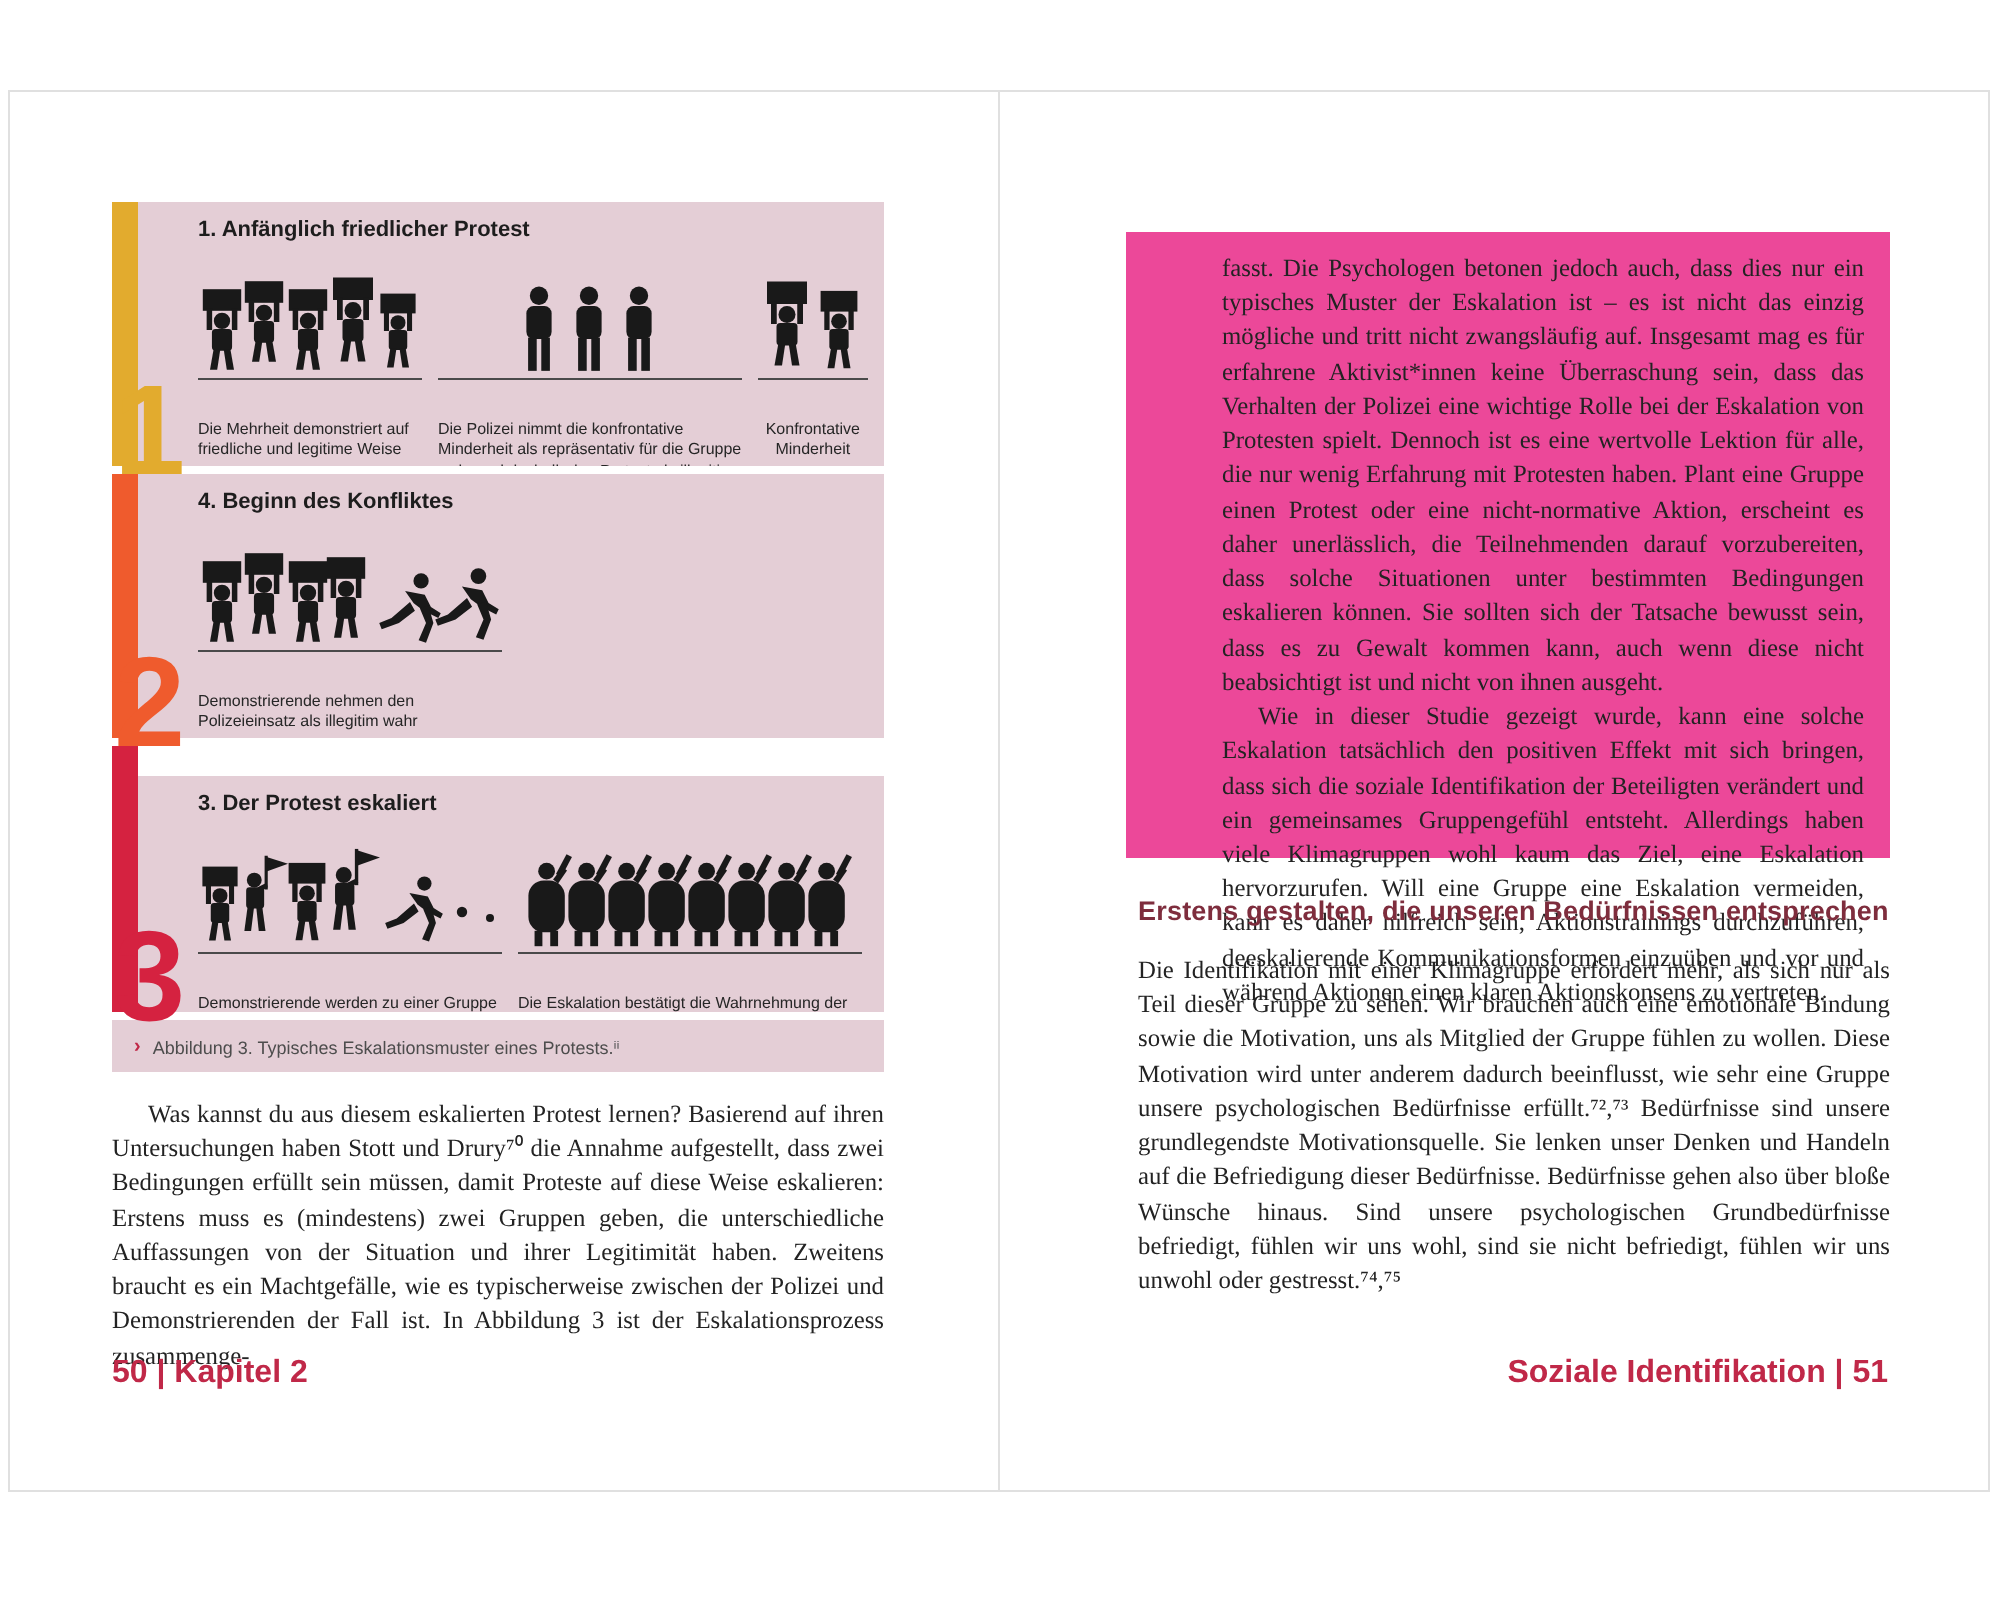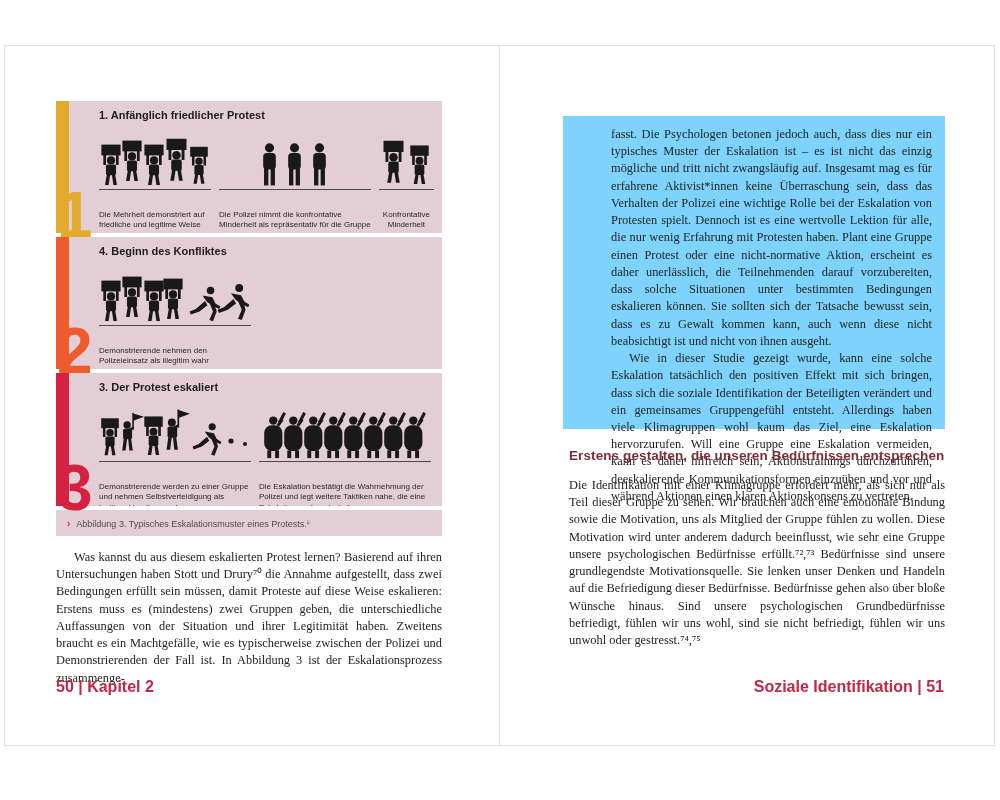--- a/index.html
+++ b/index.html
@@ -151,21 +151,21 @@
               </div>
               <div class="cap">Demonstrierende nehmen den Polizeieinsatz als illegitim wahr</div>
             </div>
           </div>
         </div>
       </div>
 
       <div class="info-section sec3">
         <div class="bar" style="background: rgb(213, 34, 64);"></div>
         <div class="big-num" style="color: rgb(213, 34, 64);">3</div>
-        <div class="sec-body" style="background: rgb(228, 206, 214);">
+        <div class="sec-body" style="background: rgb(228, 206, 214); margin-top: 15px;">
           <h3 class="sec-title">3. Der Protest eskaliert</h3>
           <div class="cols">
             <div class="col" style="width:152px">
               <div class="icons">
                 <svg width="152" height="58" viewBox="0 0 152 58">
                   <use href="#pSign" x="0" y="16" width="22" height="40"></use>
                   <use href="#pFlag" x="18" y="6" width="27" height="50"></use>
                   <use href="#pSign" x="43" y="14" width="23" height="42"></use>
                   <use href="#pFlag" x="62" y="2" width="29" height="54"></use>
                   <use href="#pRun" x="93" y="20" width="30" height="36"></use>
@@ -199,21 +199,21 @@
         <span>Abbildung 3. Typisches Eskalationsmuster eines Protests.ⁱⁱ</span>
       </div>
     </div>
 
     <p class="serif body-left indent">Was kannst du aus diesem eskalierten Protest lernen? Basierend auf ihren Untersuchungen haben Stott und Drury⁷⁰ die Annahme aufgestellt, dass zwei Bedingungen erfüllt sein müssen, damit Proteste auf diese Weise eskalieren: Erstens muss es (mindestens) zwei Gruppen geben, die unterschiedliche Auffassungen von der Situation und ihrer Legitimität haben. Zweitens braucht es ein Machtgefälle, wie es typischerweise zwischen der Polizei und Demonstrierenden der Fall ist. In Abbildung 3 ist der Eskalationsprozess zusammenge-</p>
 
     <div class="pagefoot foot-left" style="color: rgb(192, 40, 72);">50 | Kapitel 2</div>
   </section>
 
   <section>
-    <div class="pink-box serif" style="background: #7dd3fc; padding-left: 48px;">
+    <div class="pink-box serif" style="background: #ec4899; padding-left: 48px;">
       <p>fasst. Die Psychologen betonen jedoch auch, dass dies nur ein typisches Muster der Eskalation ist – es ist nicht das einzig mögliche und tritt nicht zwangsläufig auf. Insgesamt mag es für erfahrene Aktivist*innen keine Überraschung sein, dass das Verhalten der Polizei eine wichtige Rolle bei der Eskalation von Protesten spielt. Dennoch ist es eine wertvolle Lektion für alle, die nur wenig Erfahrung mit Protesten haben. Plant eine Gruppe einen Protest oder eine nicht-normative Aktion, erscheint es daher unerlässlich, die Teilnehmenden darauf vorzubereiten, dass solche Situationen unter bestimmten Bedingungen eskalieren können. Sie sollten sich der Tatsache bewusst sein, dass es zu Gewalt kommen kann, auch wenn diese nicht beabsichtigt ist und nicht von ihnen ausgeht.</p>
       <p class="indent">Wie in dieser Studie gezeigt wurde, kann eine solche Eskalation tatsächlich den positiven Effekt mit sich bringen, dass sich die soziale Identifikation der Beteiligten verändert und ein gemeinsames Gruppengefühl entsteht. Allerdings haben viele Klimagruppen wohl kaum das Ziel, eine Eskalation hervorzurufen. Will eine Gruppe eine Eskalation vermeiden, kann es daher hilfreich sein, Aktionstrainings durchzuführen, deeskalierende Kommunikationsformen einzuüben und vor und während Aktionen einen klaren Aktionskonsens zu vertreten.</p>
     </div>
 
     <h2 class="heading-right" style="color: rgb(126, 45, 61);">Erstens gestalten, die unseren Bedürfnissen entsprechen</h2>
 
     <div class="serif body-right">
       <p>Die Identifikation mit einer Klimagruppe erfordert mehr, als sich nur als Teil dieser Gruppe zu sehen. Wir brauchen auch eine emotionale Bindung sowie die Motivation, uns als Mitglied der Gruppe fühlen zu wollen. Diese Motivation wird unter anderem dadurch beeinflusst, wie sehr eine Gruppe unsere psychologischen Bedürfnisse erfüllt.⁷²,⁷³ Bedürfnisse sind unsere grundlegendste Motivationsquelle. Sie lenken unser Denken und Handeln auf die Befriedigung dieser Bedürfnisse. Bedürfnisse gehen also über bloße Wünsche hinaus. Sind unsere psychologischen Grundbedürfnisse befriedigt, fühlen wir uns wohl, sind sie nicht befriedigt, fühlen wir uns unwohl oder gestresst.⁷⁴,⁷⁵</p>
     </div>
 

